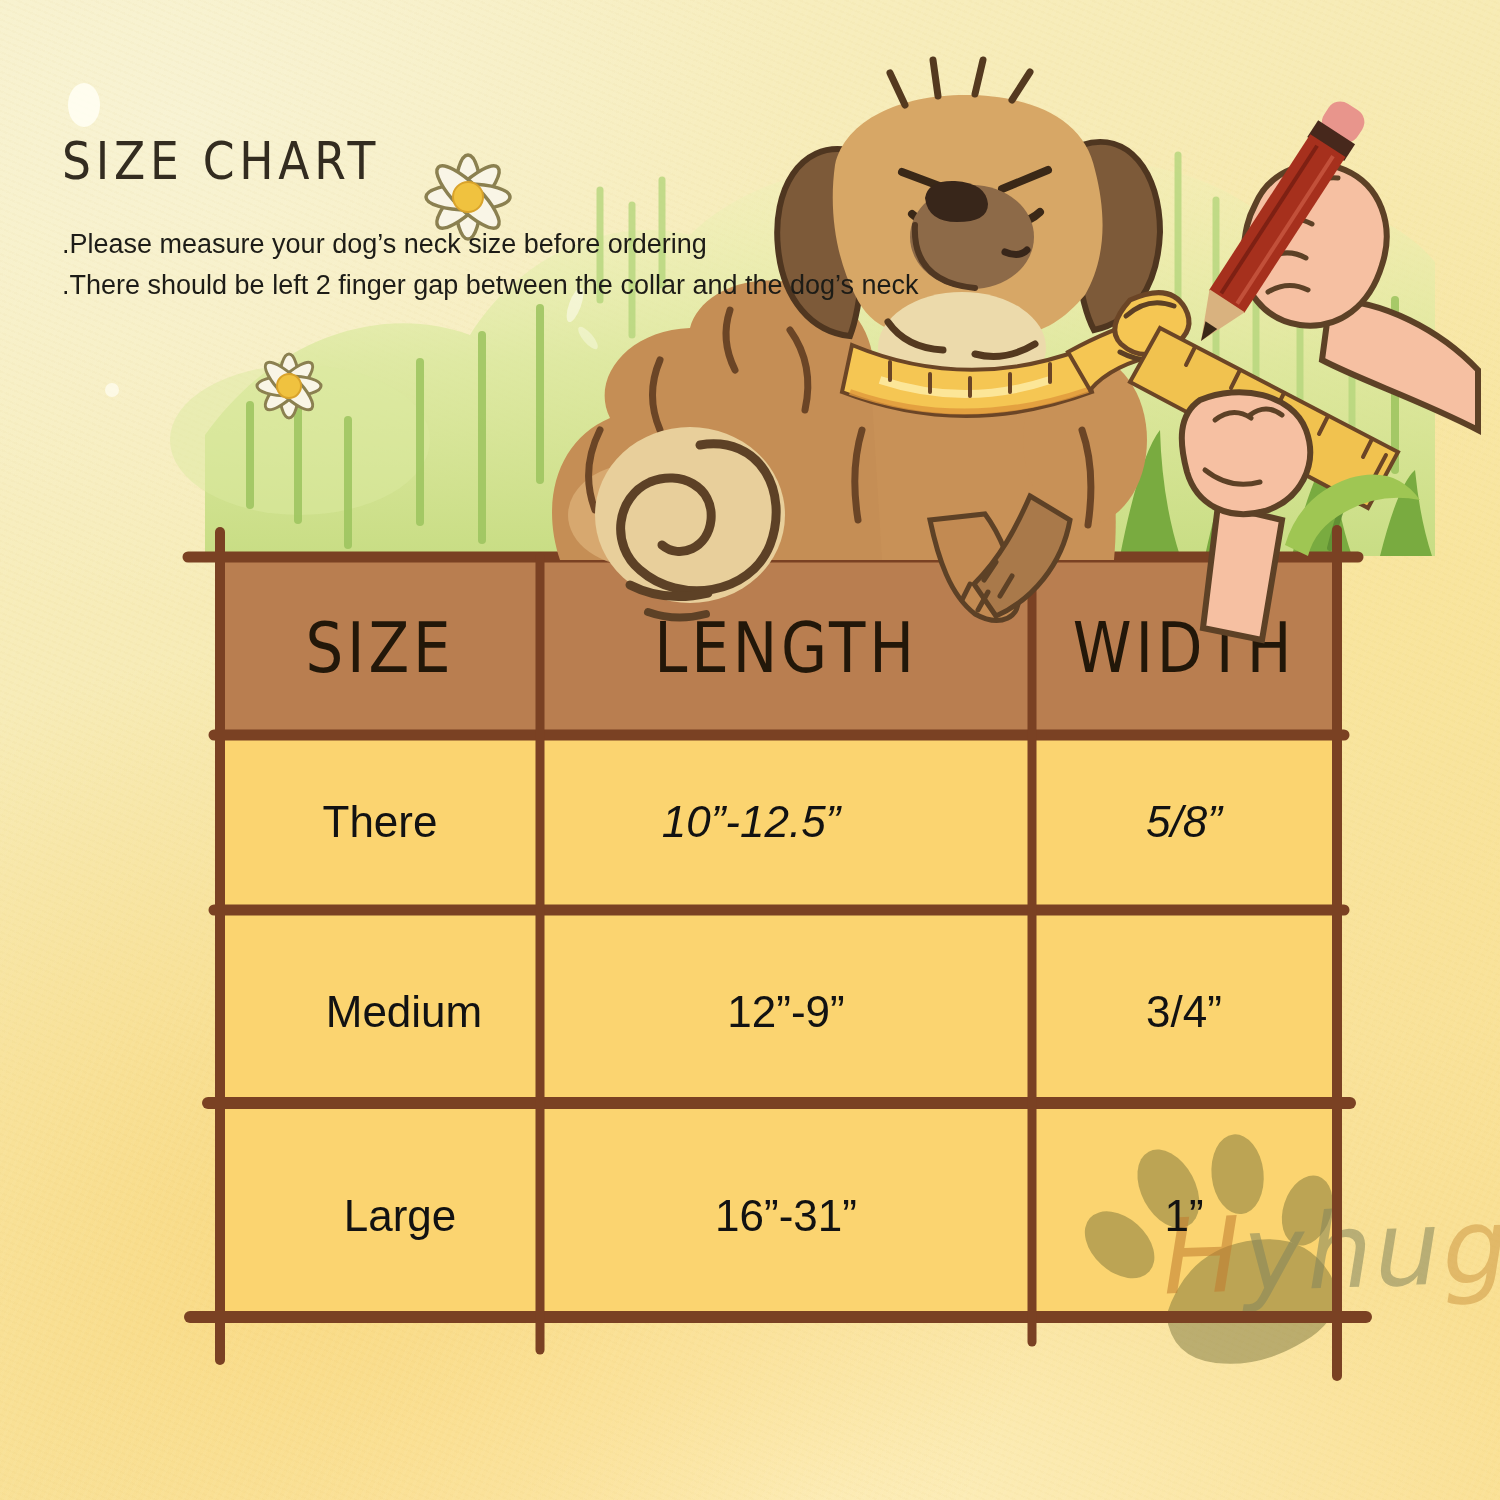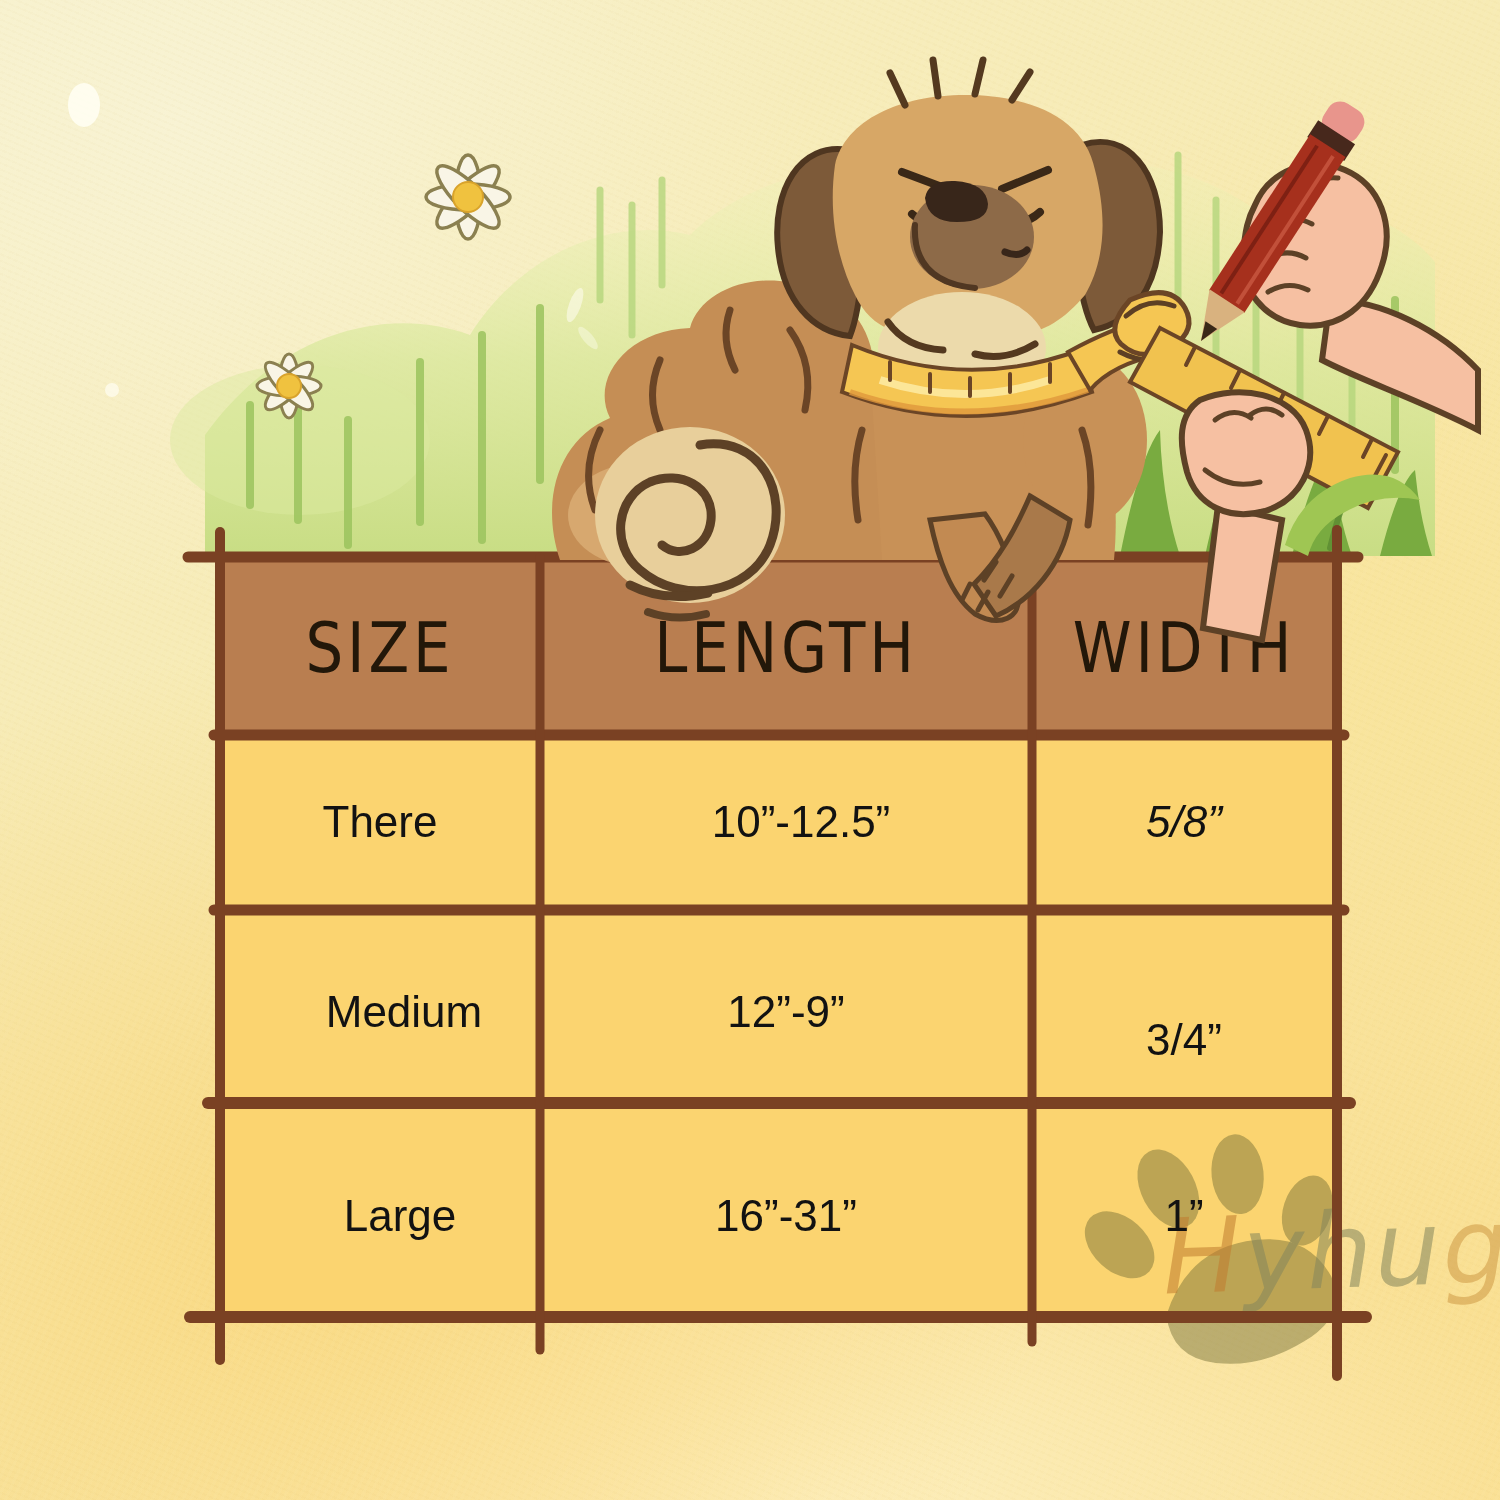--- a/index.html
+++ b/index.html
@@ -125,26 +125,26 @@
       <line x1="1337" y1="530" x2="1337" y2="1376" stroke-width="10"></line>
     </g>
   </svg>
 
   <div class="cells">
     <div class="cell hdr" style="left:380px;top:648px;">SIZE</div>
     <div class="cell hdr" style="left:786px;top:648px;">LENGTH</div>
     <div class="cell hdr" style="left:1184px;top:648px;">WIDTH</div>
 
     <div class="cell" style="left:380px;top:822px;">There</div>
-    <div class="cell" style="left:801px;top:822px;">10”-12.5”</div>
+    <div class="cell" style="left:751px;top:822px;font-style:italic;">10”-12.5”</div>
     <div class="cell" style="left:1184px;top:822px;font-style:italic;">5/8”</div>
 
     <div class="cell" style="left:404px;top:1012px;">Medium</div>
     <div class="cell" style="left:786px;top:1012px;">12”-9”</div>
-    <div class="cell" style="left:1184px;top:1012px;margin-top:28px;">3/4”</div>
+    <div class="cell" style="left:1184px;top:1012px;">3/4”</div>
 
     <div class="cell" style="left:400px;top:1216px;">Large</div>
     <div class="cell" style="left:786px;top:1216px;">16”-31”</div>
     <div class="cell" style="left:1184px;top:1216px;">1”</div>
   </div>
 
   <svg class="layer dog-layer" width="1500" height="1500" viewBox="0 0 1500 1500">
 
     <g>
       <g transform="translate(468,197)">
@@ -288,14 +288,21 @@
       <rect x="1180" y="108" width="42" height="186" fill="#a6301d"></rect>
       <line x1="1192" y1="114" x2="1192" y2="290" stroke="#7e2013" stroke-width="4"></line>
       <line x1="1211" y1="114" x2="1211" y2="290" stroke="#c2503a" stroke-width="4"></line>
       <path d="M1180,293 L1222,293 L1201,341 Z" fill="#d9b27f"></path>
       <path d="M1194,322 L1208,322 L1201,341 Z" fill="#3a2817"></path>
     </g>
 
     <path d="M1285,545 Q1300,495 1350,478 Q1395,465 1420,500 Q1380,492 1345,512 Q1315,528 1308,556 Z" fill="#9fc653"></path>
   </svg>
 
+  <div class="headline">
+    <div class="title">SIZE CHART</div>
+    <div class="notes">
+      <div class="note-line">.Please measure your dog’s neck size before ordering</div>
+      <div class="note-line">.There should be left 2 finger gap between the collar and the dog’s neck</div>
+    </div>
+  </div>
 
 </div>
 
 </body></html>

